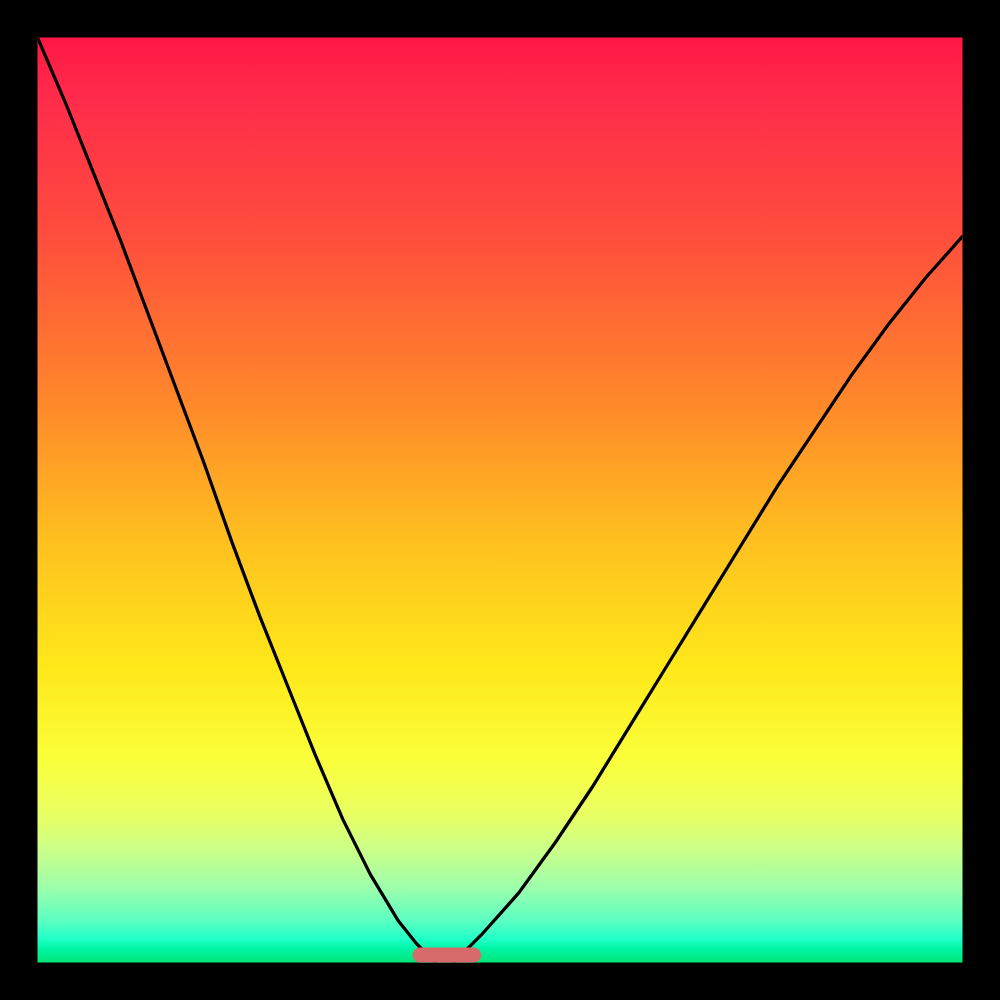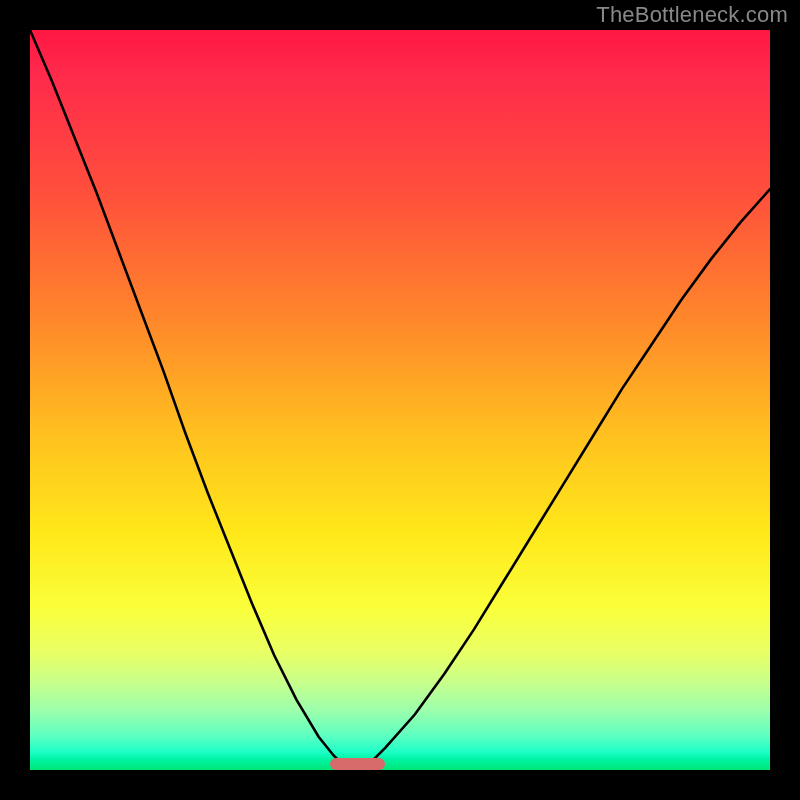--- a/index.html
+++ b/index.html
@@ -70,21 +70,20 @@
     height: 12px;
     border-radius: 6px;
     background: #d76a6a; 
     bottom: 0px;
   }
 </style>
 </head>
 <body>
 
 <div class="frame">
-  <div class="watermark">TheBottleneck.com</div>
 
   <div class="plot">
     <div class="gradient"></div>
 
     <svg class="curve-svg" viewBox="0 0 740 740" preserveAspectRatio="none">
       <path id="curve-left" fill="none" stroke="#000" stroke-width="2.6" stroke-linecap="round" d="M0.0 0.0 L22.2 51.8 L44.4 107.3 L66.6 162.8 L88.8 222.0 L111.0 281.2 L133.2 340.4 L155.4 403.3 L177.6 462.5 L199.8 518.0 L222.0 573.5 L244.2 625.3 L266.4 669.7 L288.6 706.7 L303.4 725.2 L318.2 740.0"></path>
       <path id="curve-right" fill="none" stroke="#000" stroke-width="2.6" stroke-linecap="round" d="M333.0 740.0 L355.2 717.8 L384.8 684.5 L414.4 643.8 L444.0 599.4 L473.6 551.3 L503.2 503.2 L532.8 455.1 L562.4 407.0 L592.0 358.9 L621.6 314.5 L651.2 270.1 L680.8 229.4 L710.4 192.4 L740.0 159.1"></path>
     </svg>
 
     <div class="marker" id="opt-marker" style="left: 299.7px; width: 55.5px; background: rgb(215, 106, 106);"></div>

